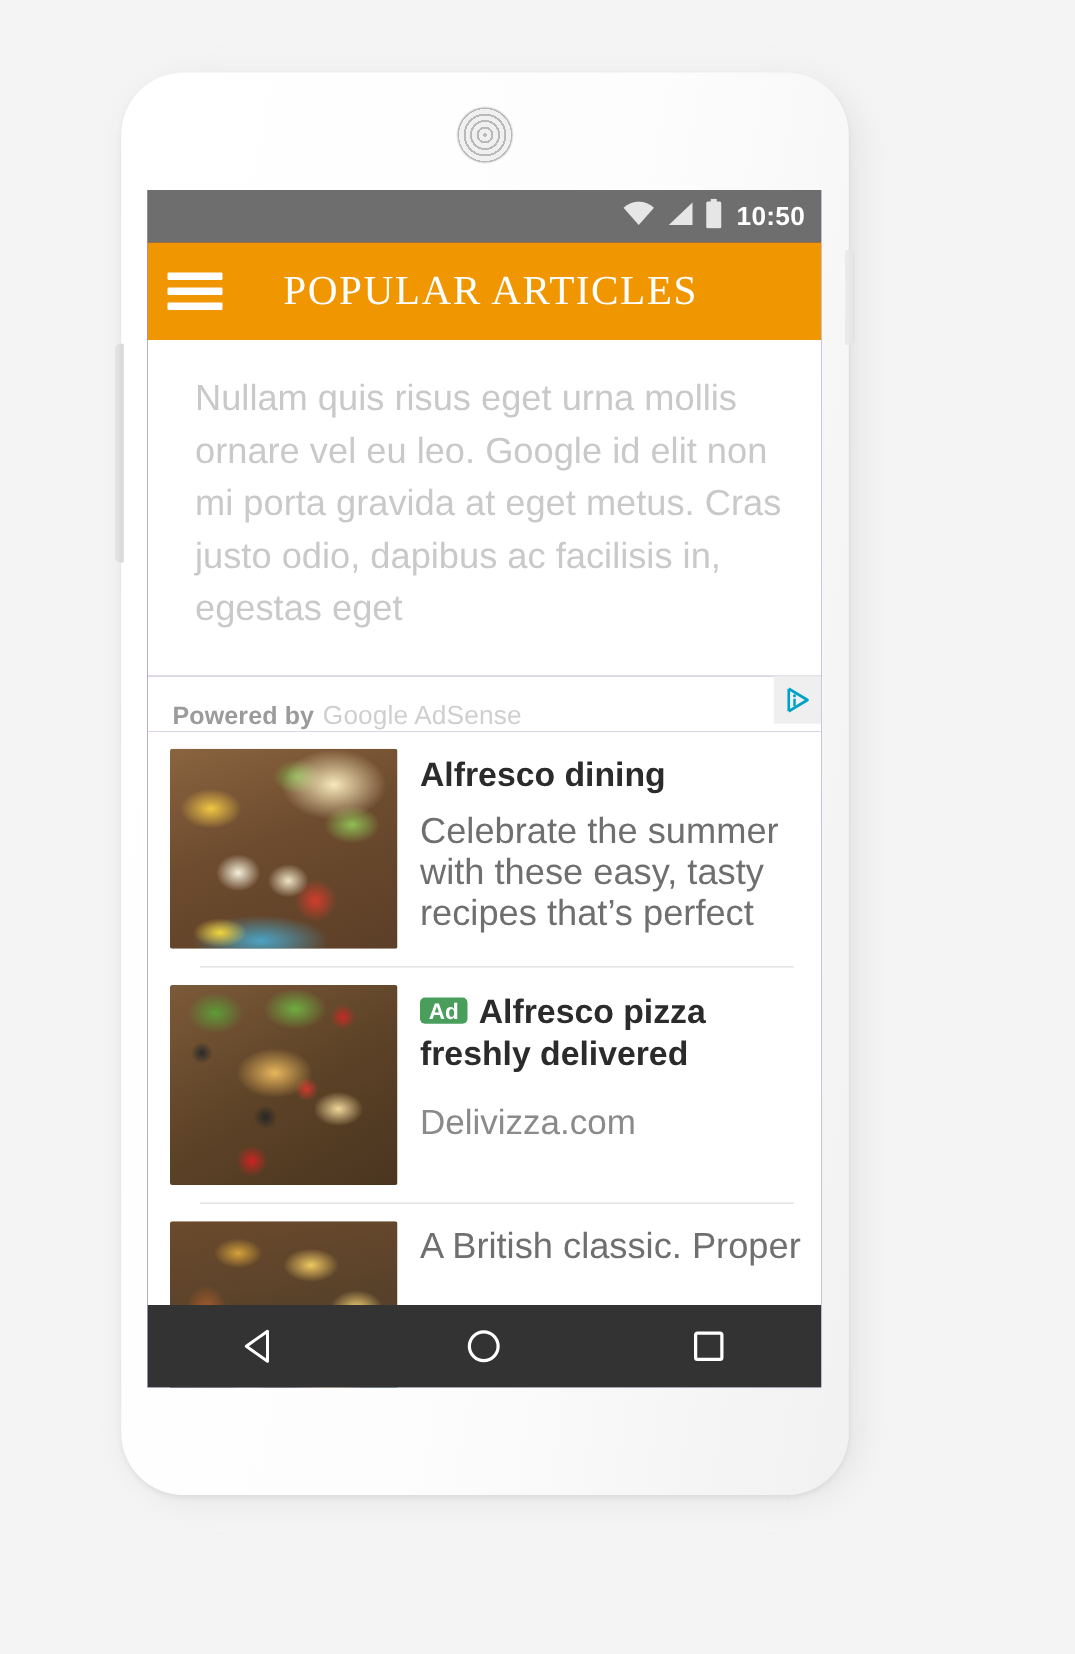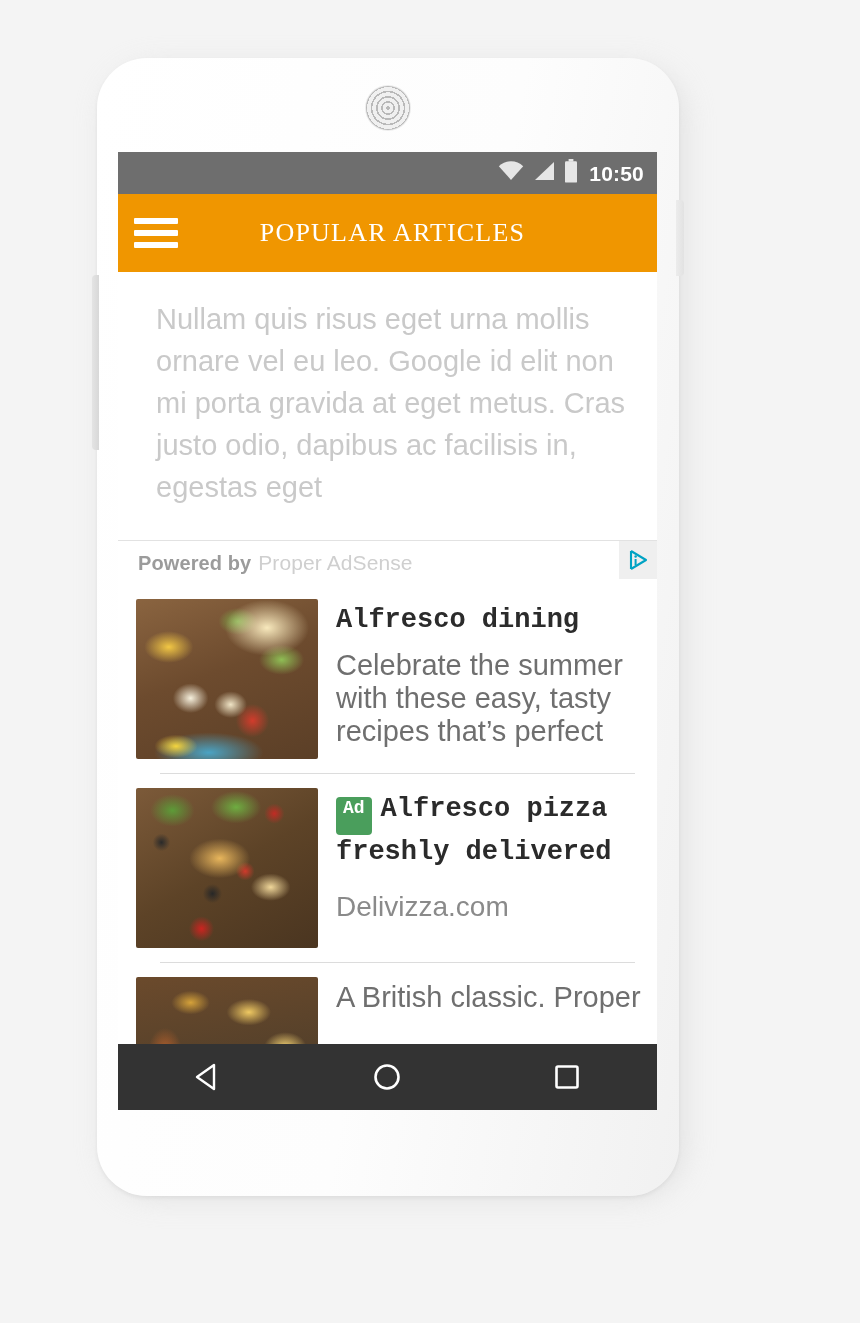--- a/index.html
+++ b/index.html
@@ -67,38 +67,38 @@
     display:flex; align-items:center; box-sizing:border-box;
   }
   .hamburger{
     width:44px; height:30px; margin-left:16px; display:flex;
     flex-direction:column; justify-content:space-between; cursor:pointer;
   }
   .hamburger i{ display:block; height:6px; background:#ffffff; border-radius:1px; }
   .appbar-title{
     flex:1; text-align:center; color:#ffffff;
     font-family:"Liberation Serif", serif;
-    font-size:26px; letter-spacing:1.2px; margin-right:50px;
+    font-size:33px; letter-spacing:1.2px; margin-right:50px;
     white-space:nowrap;
   }
 
   
   .article{
     padding:26px 24px 18px 38px; box-sizing:border-box; background:#fff;
     height:268px; overflow:hidden;
   }
   .article p{
     margin:0; color:#c9c9c9; font-size:29px; line-height:42px;
     font-family:"Liberation Sans", sans-serif; font-weight:400;
   }
 
   
   .ad-sep{ height:1px; background:#e2e2e2; }
   .ad-header{
-    position:relative; height:44px; display:flex; align-items:center;
+    position:relative; height:44px; display:flex; align-items:flex-end;
     padding-left:20px; box-sizing:border-box; background:#fff;
   }
   .pw-bold{ color:#9b9b9b; font-weight:bold; font-size:20px; letter-spacing:.1px; }
   .pw-light{ color:#cfcfcf; font-size:21px; margin-left:7px; letter-spacing:.1px; }
   .adchoices{
     position:absolute; right:0; top:0; width:38px; height:38px;
     background:#efefef; display:flex; align-items:center; justify-content:center;
     cursor:pointer;
   }
 
@@ -107,31 +107,31 @@
   .ad-row{ display:flex; padding:14px 16px 14px 18px; box-sizing:border-box; }
   .ad-divider{ height:1px; background:#dcdcdc; margin:0 22px 0 42px; }
   .thumb{
     width:182px; height:160px; flex:0 0 182px; border-radius:2px;
     background-size:cover; background-position:center; overflow:hidden;
     position:relative;
   }
   .ad-text{ padding-left:18px; padding-top:4px; flex:1; min-width:0; }
   .ad-title{
     font-size:27px; font-weight:bold; color:#2b2b2b; line-height:34px;
-    margin:0 0 12px 0; font-family:Liberation Mono, monospace;
+    margin:0 0 12px 0; font-family:Liberation Sans, sans-serif;
   }
   .ad-desc{
     font-size:29px; color:#6f6f6f; line-height:33px; margin:0;
     font-family:"Liberation Sans", sans-serif;
   }
   .ad-url{ font-size:28px; color:#8a8a8a; margin:0; padding-top:10px; }
   .ad-badge{
     display:inline-block; background:#4a9e5c; color:#fff;
     font-size:18px; font-weight:bold; border-radius:4px;
-    padding:2px 7px 18px; margin-right:9px; vertical-align:3px;
+    padding:2px 7px 1px; margin-right:9px; vertical-align:3px;
     line-height:1;
   }
 
   
   .thumb-alfresco{
     background:
       radial-gradient(ellipse 60px 40px at 72% 18%, rgba(255,241,196,.95) 0%, rgba(255,228,150,0) 70%),
       radial-gradient(ellipse 34px 22px at 18% 30%, #f2c744 0%, rgba(242,199,68,0) 72%),
       radial-gradient(ellipse 26px 18px at 56% 14%, #7fae4b 0%, rgba(127,174,75,0) 75%),
       radial-gradient(ellipse 30px 20px at 80% 38%, #8fbe55 0%, rgba(143,190,85,0) 75%),
@@ -217,21 +217,21 @@
     </div>
 
     <div class="article">
       <p>Nullam quis risus eget urna mollis ornare vel eu leo. Google id elit non mi porta gravida at eget metus. Cras justo odio, dapibus ac facilisis in, egestas eget</p>
     </div>
 
     <div class="ad-sep"></div>
 
     <div class="ad-header">
       <span class="pw-bold">Powered by</span>
-      <span class="pw-light">Proper AdSense</span>
+      <span class="pw-light">Google AdSense</span>
       <div class="adchoices">
         <svg width="22" height="22" viewBox="0 0 22 22">
           <path d="M4 2 L4 20 M4 2 L19 11 L4 20" fill="none" stroke="#00a3c4" stroke-width="2.1" stroke-linejoin="round"></path>
           <circle cx="8.6" cy="7.6" r="1.25" fill="#00a3c4"></circle>
           <rect x="7.6" y="10" width="2" height="6" fill="#00a3c4"></rect>
         </svg>
       </div>
     </div>
 
     <div class="ad-list">

